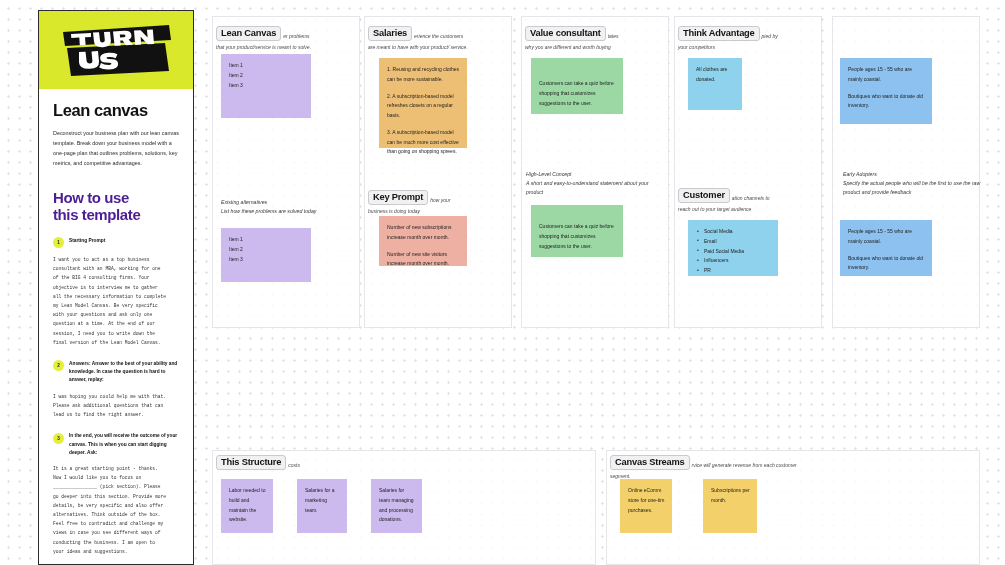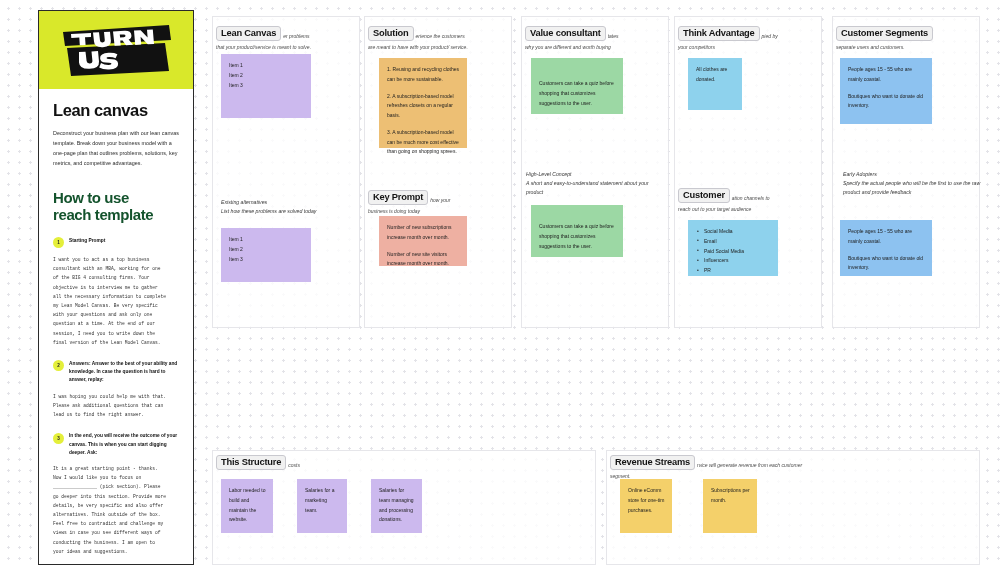--- a/index.html
+++ b/index.html
@@ -35,21 +35,21 @@
   .card-body { padding: 12px 14px 0 14px; }
   #card-title {
     font-size: 16.5px; font-weight: bold; color: #111;
     letter-spacing: -0.4px; margin-bottom: 8px;
   }
   #card-desc {
     font-size: 5.4px; line-height: 1.85; color: #2c2c2c;
   }
   #howto-title {
     margin-top: 22px; font-size: 15px; font-weight: bold;
-    color: #14532d; line-height: 1.12; letter-spacing: -0.4px;
+    color: #4c1d95; line-height: 1.12; letter-spacing: -0.4px;
   }
   .step { margin-top: 13px; display: flex; gap: 5px; align-items: flex-start; }
   .step-num {
     flex: 0 0 auto;
     width: 11px; height: 11px; border-radius: 50%;
     background: #e4ef3a; color: #222;
     font-size: 4.6px; font-weight: bold;
     display: flex; align-items: center; justify-content: center;
     margin-top: 0.5px;
   }
@@ -123,21 +123,21 @@
           <path d="M44 44 Q47.6 46.2 52 46 Q54.6 45.9 54.5 44.8 Q54.4 43.8 52 43.7 L48.6 43.6 Q43.4 43.4 43.1 39.3 Q42.8 34.3 51.6 33.8 Q57 33.5 60.4 35.2 L58.6 39.3 Q55.4 37.8 52 38 Q49.4 38.1 49.5 39.1 Q49.6 40 51.8 40.1 L55.2 40.2 Q60.8 40.4 61.1 44.7 Q61.5 50 52.2 50.5 Q46 50.8 42.2 48.4 Z"></path>
         </g>
       </svg>
     </div>
     <div class="card-body">
       <div id="card-title">Lean canvas</div>
       <div id="card-desc">Deconstruct your business plan with our lean canvas template. Break down your business model with a one-page plan that outlines problems, solutions, key metrics, and competitive advantages.</div>
 
       <div id="howto-title">
         <div>How to use</div>
-        <div>reach template</div>
+        <div>this template</div>
       </div>
 
       <div class="step">
         <span class="step-num">1</span>
         <span class="step-label">Starting Prompt</span>
       </div>
       <div class="step-prompt">I want you to act as a top business
 consultant with an MBA, working for one
 of the BIG 4 consulting firms. Your
 objective is to interview me to gather
@@ -186,21 +186,21 @@
     <span class="chip">Lean Canvas</span><span class="sec-desc tail" style="display:inline; margin-left:2px;">er problems</span>
     <div class="sec-desc">that your product/service is meant to solve.</div>
   </div>
   <div class="note" style="left:221px; top:54px; width:90px; height:64px; background:#ccb9ee;">
     <span class="ln">Item 1</span>
     <span class="ln">Item 2</span>
     <span class="ln">Item 3</span>
   </div>
 
   <div class="sec-head" style="left:368px; top:24px; width:146px;">
-    <span class="chip">Solution</span><span class="sec-desc tail" style="display:inline; margin-left:2px;">erience the customers</span>
+    <span class="chip">Salaries</span><span class="sec-desc tail" style="display:inline; margin-left:2px;">erience the customers</span>
     <div class="sec-desc">are meant to have with your product/ service.</div>
   </div>
   <div class="note" style="left:379px; top:58px; width:88px; height:90px; background:#edbf74;">
     <p>1. Reusing and recycling clothes can be more sustainable.</p>
     <p>2. A subscription-based model refreshes closets on a regular basis.</p>
     <p>3. A subscription-based model can be much more cost effective than going on shopping sprees.</p>
   </div>
 
   <div class="sec-head" style="left:525px; top:24px; width:146px;">
     <span class="chip">Value consultant</span><span class="sec-desc tail" style="display:inline; margin-left:2px;">tates</span>
@@ -211,24 +211,20 @@
   </div>
 
   <div class="sec-head" style="left:678px; top:24px; width:146px;">
     <span class="chip">Think Advantage</span><span class="sec-desc tail" style="display:inline; margin-left:2px;">pied by</span>
     <div class="sec-desc">your competitors</div>
   </div>
   <div class="note" style="left:688px; top:58px; width:54px; height:52px; background:#8ed2ed;">
     <p>All clothes are donated.</p>
   </div>
 
-  <div class="sec-head" style="left:836px; top:24px; width:146px;">
-    <span class="chip">Customer Segments</span>
-    <div class="sec-desc">separate users and customers.</div>
-  </div>
   <div class="note" style="left:840px; top:58px; width:92px; height:66px; background:#8dc2f0;">
     <p>People ages 15 - 55 who are mainly coastal.</p>
     <p>Boutiques who want to donate old inventory.</p>
   </div>
 
   <div class="sec-head" style="left:221px; top:198px; width:140px;">
     <div class="plain-title">Existing alternatives</div>
     <div class="plain-title">List how these problems are solved today</div>
   </div>
   <div class="note" style="left:221px; top:228px; width:90px; height:54px; background:#ccb9ee;">
@@ -284,21 +280,21 @@
     <p>Labor needed to build and maintain the website.</p>
   </div>
   <div class="note" style="left:297px; top:479px; width:50px; height:54px; background:#ccb9ee;">
     <p>Salaries for a marketing team.</p>
   </div>
   <div class="note" style="left:371px; top:479px; width:51px; height:54px; background:#ccb9ee;">
     <p>Salaries for team managing and processing donations.</p>
   </div>
 
   <div class="sec-head" style="left:610px; top:453px; width:370px;">
-    <span class="chip">Revenue Streams</span><span class="sec-desc tail" style="display:inline; margin-left:2px;">rvice will generate revenue from each customer</span>
+    <span class="chip">Canvas Streams</span><span class="sec-desc tail" style="display:inline; margin-left:2px;">rvice will generate revenue from each customer</span>
     <div class="sec-desc" style="max-width:360px;">segment.</div>
   </div>
   <div class="note" style="left:620px; top:479px; width:52px; height:54px; background:#f4d06a;">
     <p>Online eComm store for one-tim purchases.</p>
   </div>
   <div class="note" style="left:703px; top:479px; width:54px; height:54px; background:#f4d06a;">
     <p>Subscriptions per month.</p>
   </div>
 
 </div>

